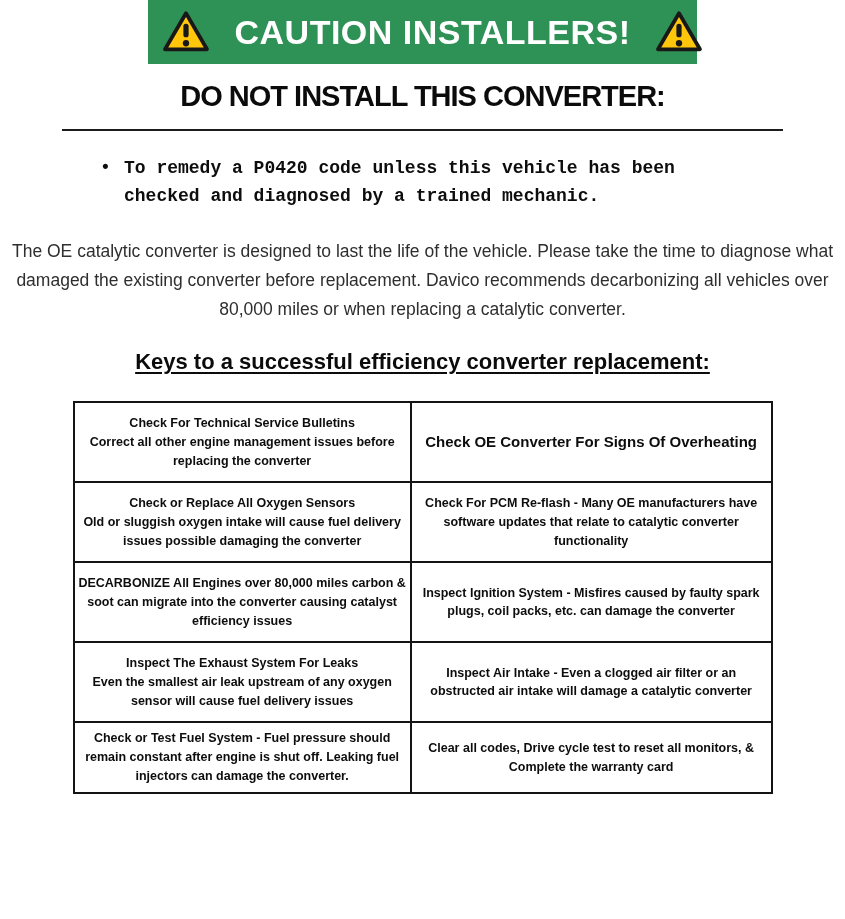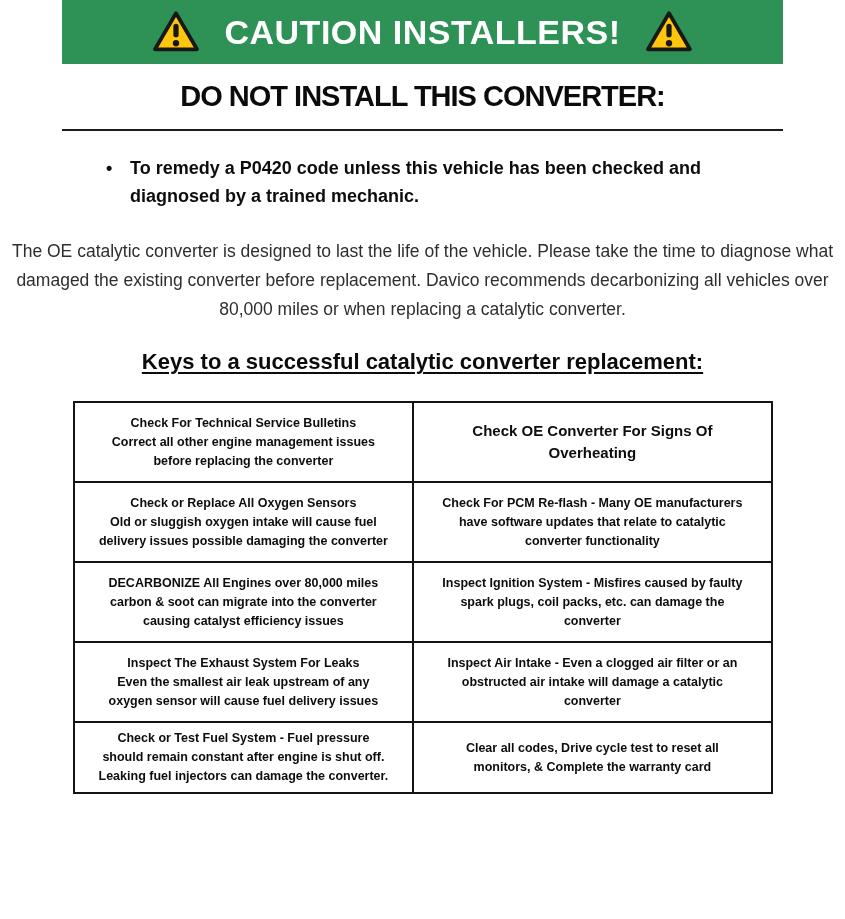--- a/index.html
+++ b/index.html
@@ -6,28 +6,29 @@
   body {
     width: 845px;
     min-height: 919px;
     font-family: "Liberation Sans", "DejaVu Sans", sans-serif;
     color: #111;
   }
   .page { width: 845px; padding-top: 0; }
 
   
   .banner {
-    width: 721px;
+    width: 529px;
     height: 64px;
     margin: 0 auto;
     background: #2E9155;
     display: flex;
     align-items: center;
     justify-content: center;
     gap: 24px;
+    padding-left: 20px;
   }
   .banner h1 {
     margin: 0;
     color: #ffffff;
     font-size: 34px;
     font-weight: 800;
     letter-spacing: 0.5px;
     white-space: nowrap;
   }
   .warn-icon { display: inline-flex; align-items: center; }
@@ -43,24 +44,25 @@
   }
   .divider {
     border: none;
     border-top: 2.5px solid #1c1c1c;
     width: 721px;
     margin: 16px auto 0 auto;
   }
 
   
   .warning-list {
-    margin: 24px 0 0 16px;
+    margin: 24px 0 0 10px;
     padding-left: 114px;
     max-width: 575px;
     list-style: none;
+    font-family: Liberation Mono, monospace;
   }
   .warning-list li {
     position: relative;
     font-size: 18px;
     font-weight: 700;
     line-height: 1.55;
     margin-bottom: 4px;
     color: #0d0d0d;
   }
   .warning-list li::before {
@@ -98,21 +100,21 @@
     margin: 26px auto 18px auto;
     border-collapse: collapse;
   }
   .keys-table td {
     border: 2px solid #141414;
     text-align: center;
     vertical-align: middle;
     font-size: 12.5px;
     font-weight: 700;
     line-height: 1.5;
-    padding: 6px 24px;
+    padding: 6px 1px;
     white-space: pre-line;
     color: #0d0d0d;
   }
   .keys-table td.col-left  { width: 338px; }
   .keys-table td.col-right { width: 362px; }
   .keys-table tr:nth-child(-n+4) { height: 80px; }
   .keys-table tr:nth-child(5)    { height: 67px; }
   .keys-table tr:nth-child(6)    { height: 77px; }
   .keys-table tr:nth-child(1) td.col-right { font-size: 15px; }
 </style>
@@ -142,21 +144,21 @@
   <h2 class="main-heading">DO NOT INSTALL THIS CONVERTER:</h2>
 
   <hr class="divider">
 
   <ul class="warning-list">
     <li>To remedy a P0420 code unless this vehicle has been checked and diagnosed by a trained mechanic.</li>
   </ul>
 
   <p class="advisory">The OE catalytic converter is designed to last the life of the vehicle. Please take the time to diagnose what damaged the existing converter before replacement. Davico recommends decarbonizing all vehicles over 80,000 miles or when replacing a catalytic converter.</p>
 
-  <h3 class="keys-heading">Keys to a successful catalytic converter replacement:</h3>
+  <h3 class="keys-heading">Keys to a successful efficiency converter replacement:</h3>
 
   <table class="keys-table">
     <tbody>
       <tr>
         <td class="col-left">Check For Technical Service Bulletins
 Correct all other engine management issues before replacing the converter</td>
         <td class="col-right">Check OE Converter For Signs Of Overheating</td>
       </tr>
       <tr>
         <td class="col-left">Check or Replace All Oxygen Sensors

